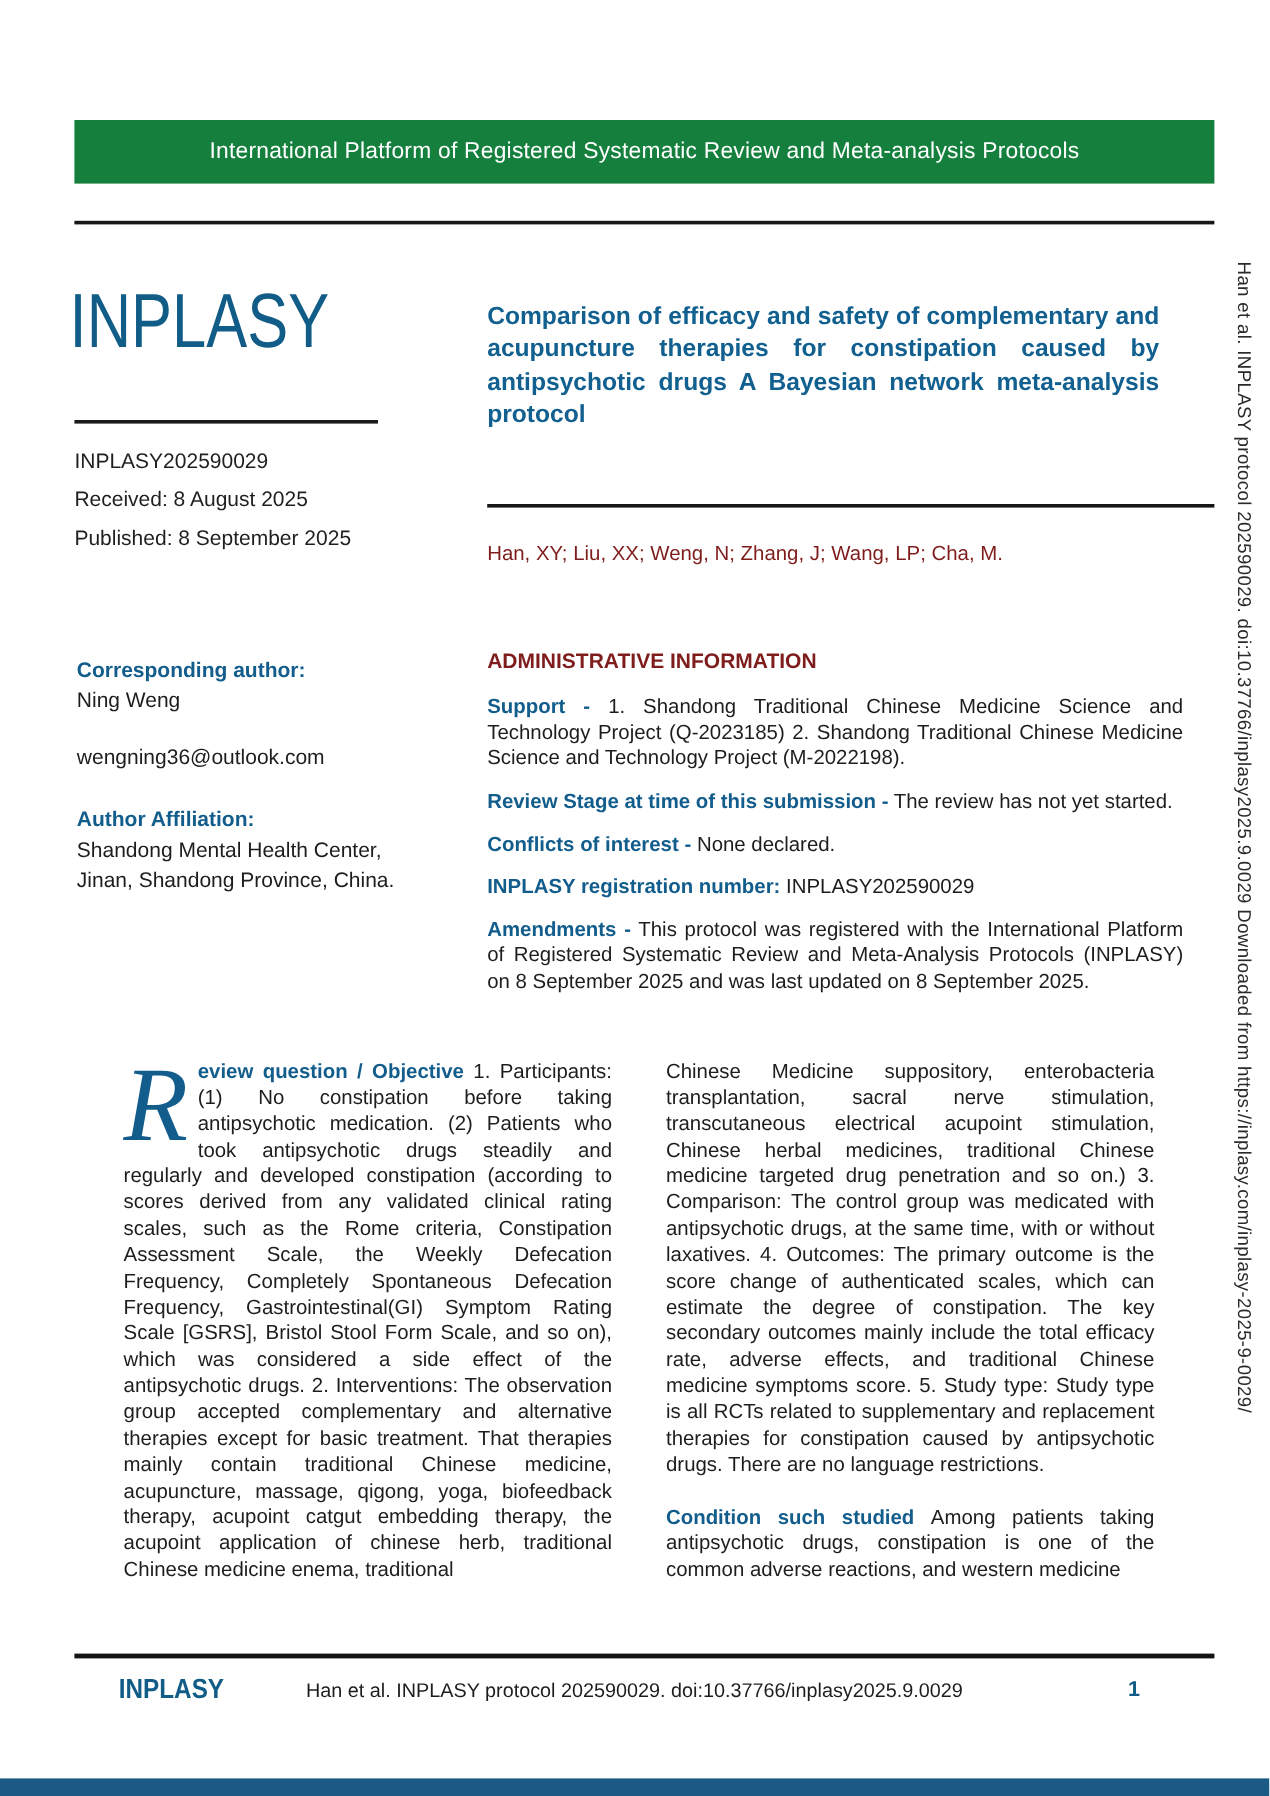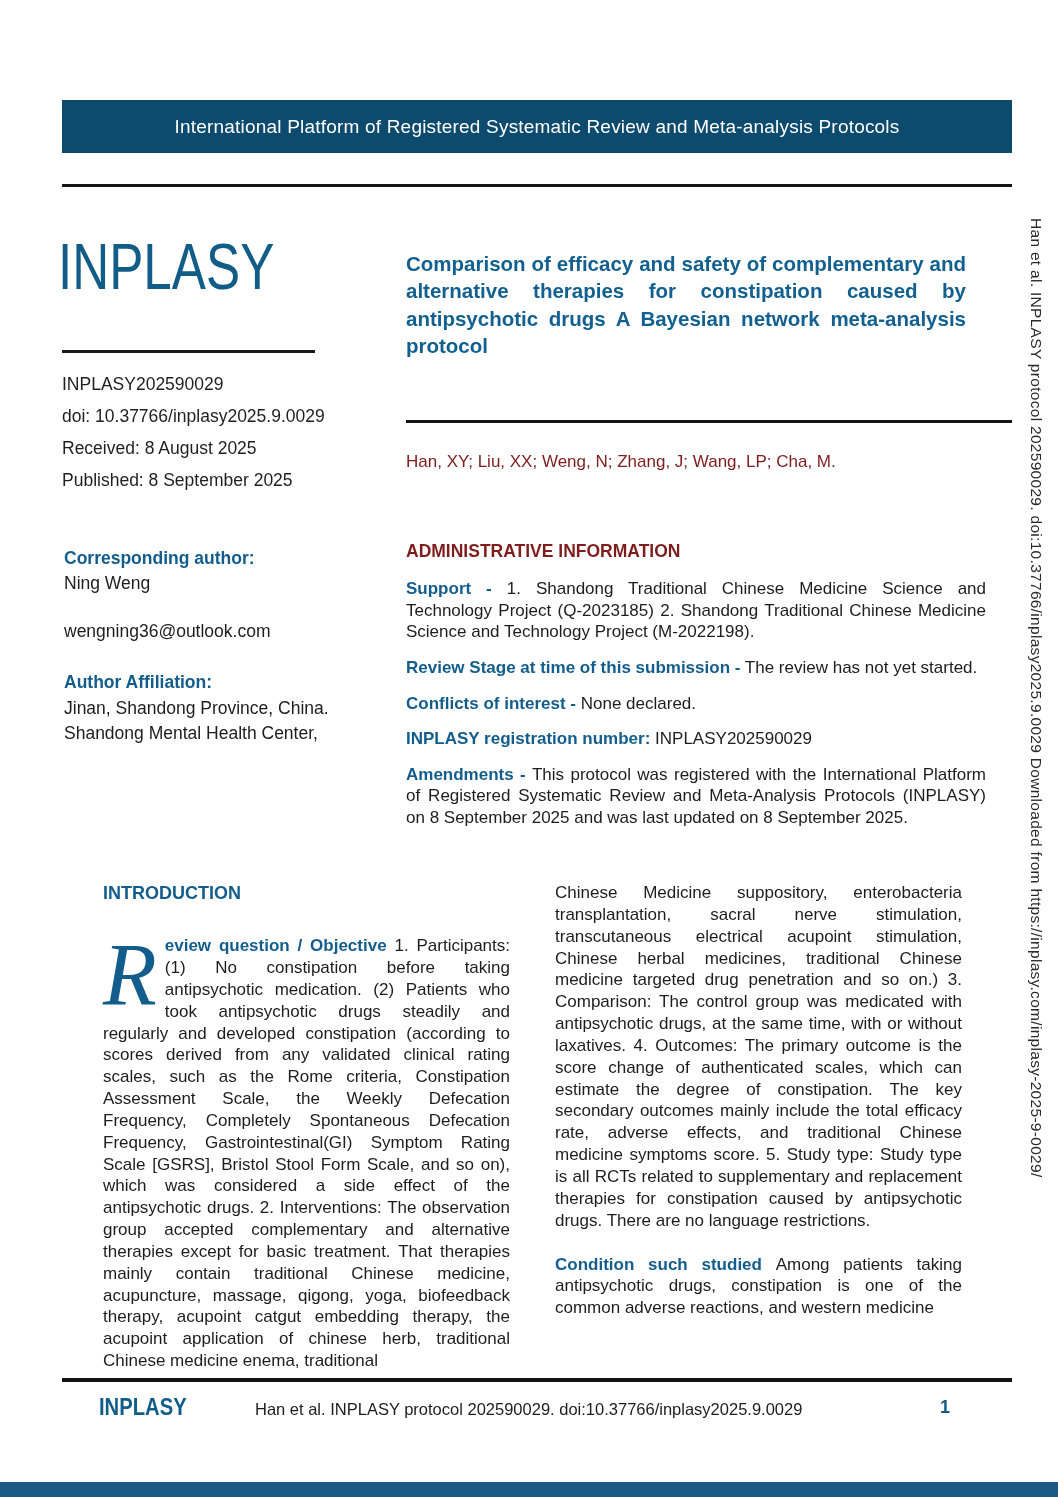--- a/index.html
+++ b/index.html
@@ -7,21 +7,21 @@
     position:relative;
     width:1058px;height:1497px;
     background:#ffffff;
     font-family:"Liberation Sans", sans-serif;
     color:#1d1d1d;
     overflow:hidden;
   }
   
   .banner{
     position:absolute;left:62px;top:100px;width:950px;height:53px;
-    background:#0c4a6e;
+    background:#15803d;
     display:flex;align-items:center;justify-content:center;
   }
   .banner-title{color:#ffffff;font-size:19px;letter-spacing:.2px;}
   .rule-top{position:absolute;left:62px;top:184px;width:950px;height:3px;background:#161616;}
   
   .logo{
     position:absolute;left:58px;top:230px;
     font-size:64px;color:#125c88;
     transform:scaleX(.80);transform-origin:left top;
     letter-spacing:0px;white-space:nowrap;
@@ -85,50 +85,48 @@
   <div class="banner">
     <span class="banner-title">International Platform of Registered Systematic Review and Meta-analysis Protocols</span>
   </div>
   <div class="rule-top"></div>
 
   <div class="logo">INPLASY</div>
   <div class="logo-underline"></div>
 
   <div class="meta">
     <div>INPLASY202590029</div>
-    <div>doi: 10.37766/inplasy2025.9.0029</div>
     <div>Received: 8 August 2025</div>
     <div class="gap">Published: 8 September 2025</div>
   </div>
 
   <div class="contact">
     <div class="blue-bold">Corresponding author:</div>
     <div>Ning Weng</div>
     <div class="email">wengning36@outlook.com</div>
     <div class="blue-bold affil-label">Author Affiliation:</div>
+    <div>Shandong Mental Health Center,</div>
     <div>Jinan, Shandong Province, China.</div>
-    <div>Shandong Mental Health Center,</div>
   </div>
 
-  <div class="article-title">Comparison of efficacy and safety of complementary and alternative therapies for constipation caused by antipsychotic drugs A Bayesian network meta-analysis protocol</div>
+  <div class="article-title">Comparison of efficacy and safety of complementary and acupuncture therapies for constipation caused by antipsychotic drugs A Bayesian network meta-analysis protocol</div>
   <div class="rule-mid"></div>
   <div class="authors">Han, XY; Liu, XX; Weng, N; Zhang, J; Wang, LP; Cha, M.</div>
 
   <div class="admin">
     <h2>ADMINISTRATIVE INFORMATION</h2>
     <p><span class="blue-bold">Support -</span> <span>1. Shandong Traditional Chinese Medicine Science and Technology Project (Q-2023185) 2. Shandong Traditional Chinese Medicine Science and Technology Project (M-2022198).</span></p>
     <p><span class="blue-bold">Review Stage at time of this submission -</span> <span>The review has not yet started.</span></p>
     <p><span class="blue-bold">Conflicts of interest -</span> <span>None declared.</span></p>
     <p><span class="blue-bold">INPLASY registration number:</span> <span>INPLASY202590029</span></p>
     <p><span class="blue-bold">Amendments -</span> <span>This protocol was registered with the International Platform of Registered Systematic Review and Meta-Analysis Protocols (INPLASY) on 8 September 2025 and was last updated on 8 September 2025.</span></p>
   </div>
 
   <div class="intro">
     <div class="col">
-      <h2>INTRODUCTION</h2>
       <p><span class="dropcap">R</span><span class="blue-bold">eview question / Objective </span><span>1. Participants: (1) No constipation before taking antipsychotic medication. (2) Patients who took antipsychotic drugs steadily and regularly and developed constipation (according to scores derived from any validated clinical rating scales, such as the Rome criteria, Constipation Assessment Scale, the Weekly Defecation Frequency, Completely Spontaneous Defecation Frequency, Gastrointestinal(GI) Symptom Rating Scale [GSRS], Bristol Stool Form Scale, and so on), which was considered a side effect of the antipsychotic drugs. 2. Interventions: The observation group accepted complementary and alternative therapies except for basic treatment. That therapies mainly contain traditional Chinese medicine, acupuncture, massage, qigong, yoga, biofeedback therapy, acupoint catgut embedding therapy, the acupoint application of chinese herb, traditional Chinese medicine enema, traditional</span></p>
     </div>
     <div class="col">
       <p><span>Chinese Medicine suppository, enterobacteria transplantation, sacral nerve stimulation, transcutaneous electrical acupoint stimulation, Chinese herbal medicines, traditional Chinese medicine targeted drug penetration and so on.) 3. Comparison: The control group was medicated with antipsychotic drugs, at the same time, with or without laxatives. 4. Outcomes: The primary outcome is the score change of authenticated scales, which can estimate the degree of constipation. The key secondary outcomes mainly include the total efficacy rate, adverse effects, and traditional Chinese medicine symptoms score. 5. Study type: Study type is all RCTs related to supplementary and replacement therapies for constipation caused by antipsychotic drugs. There are no language restrictions.</span></p>
       <p class="second"><span class="blue-bold">Condition such studied </span><span>Among patients taking antipsychotic drugs, constipation is one of the common adverse reactions, and western medicine</span></p>
     </div>
   </div>
 
   <div class="vtext">Han et al. INPLASY protocol 202590029. doi:10.37766/inplasy2025.9.0029 Downloaded from https://inplasy.com/inplasy-2025-9-0029/</div>
 

